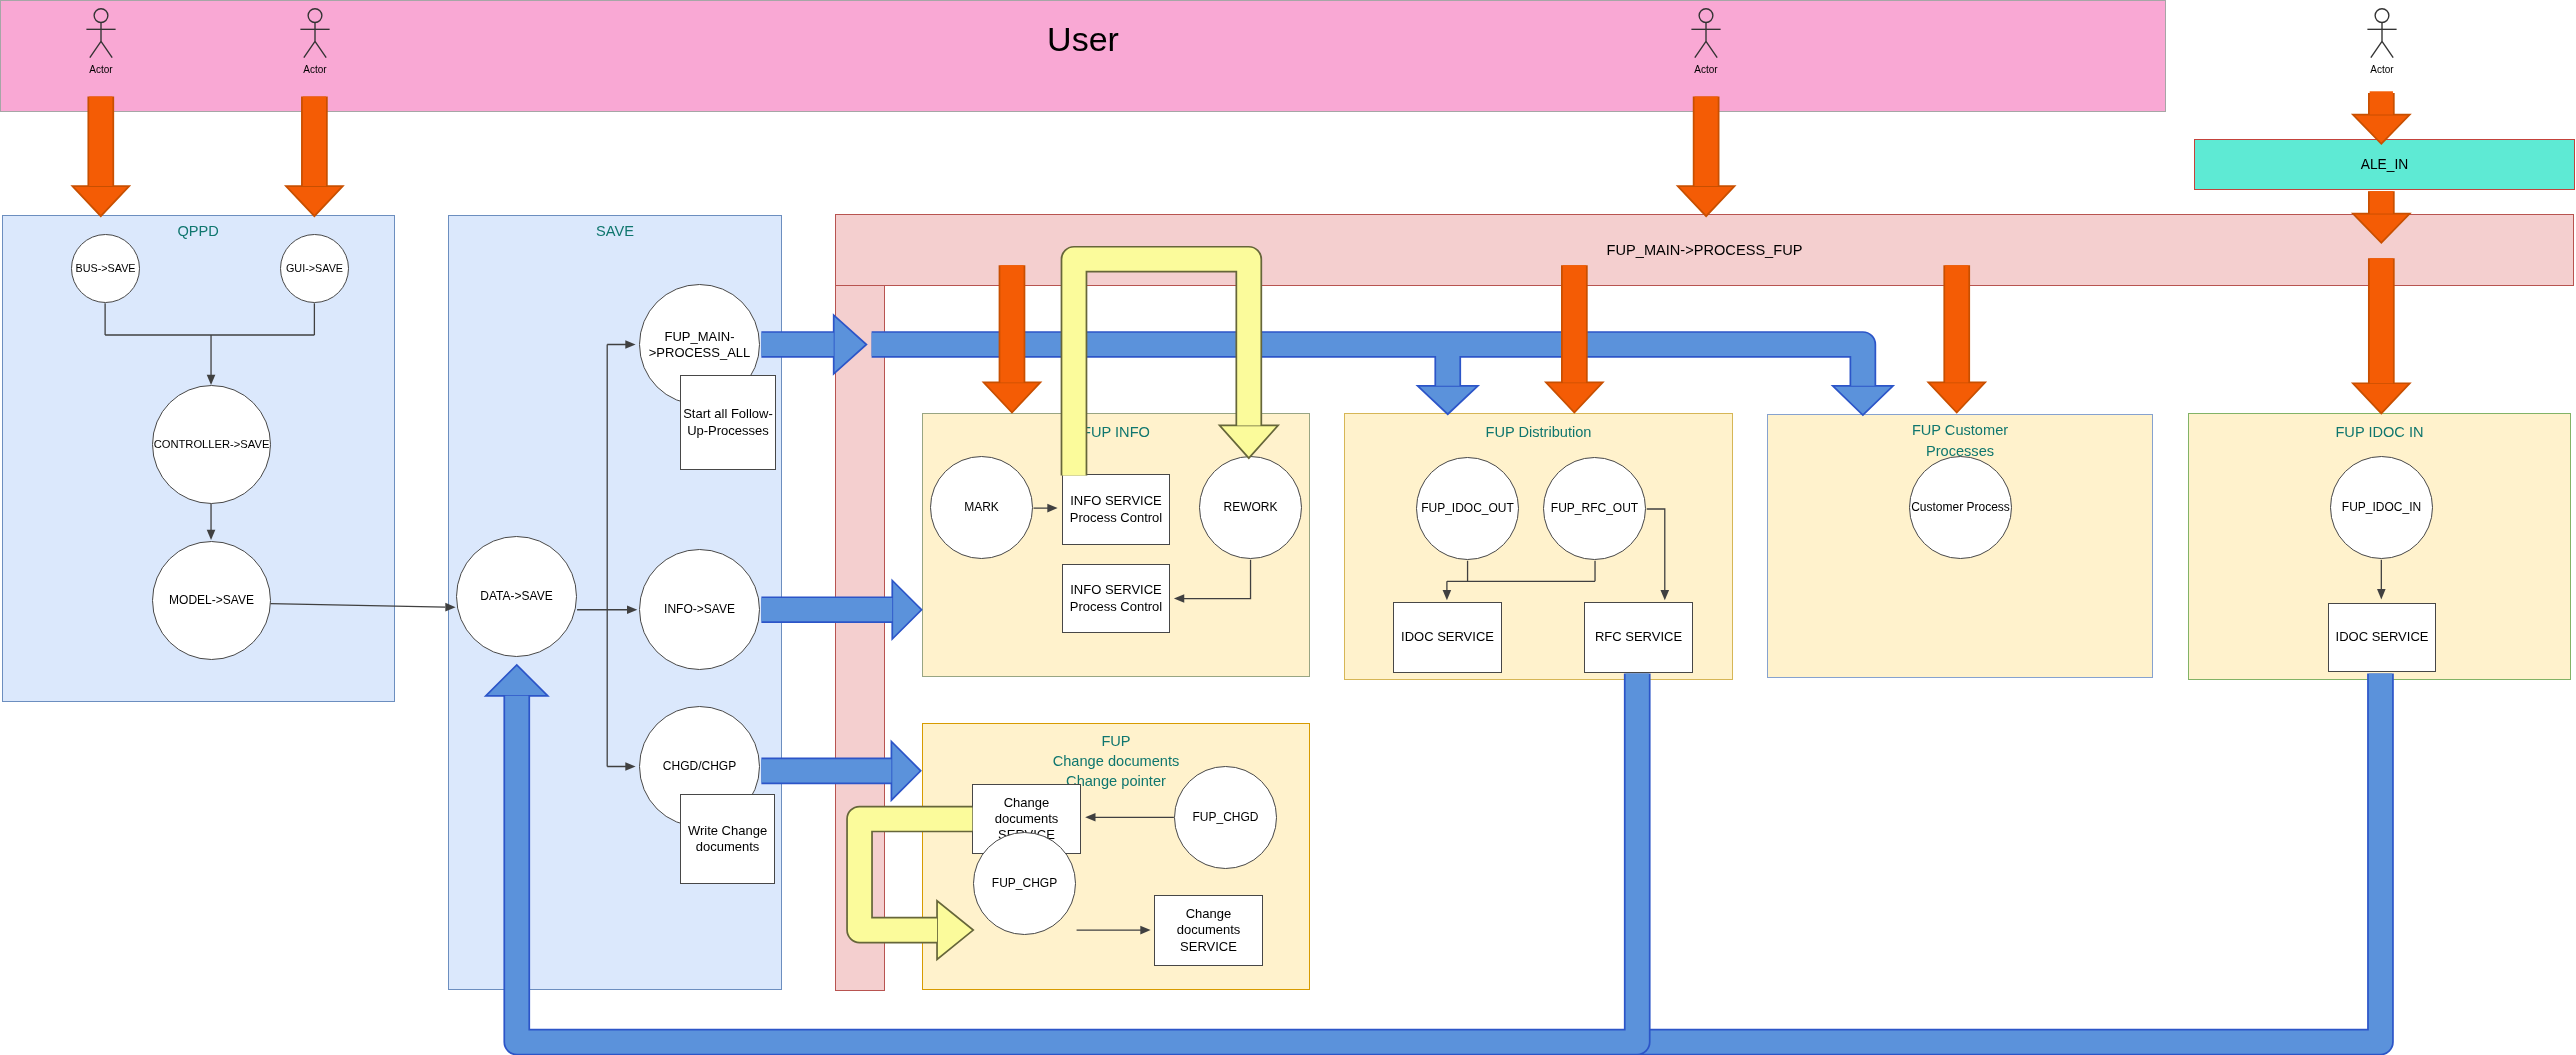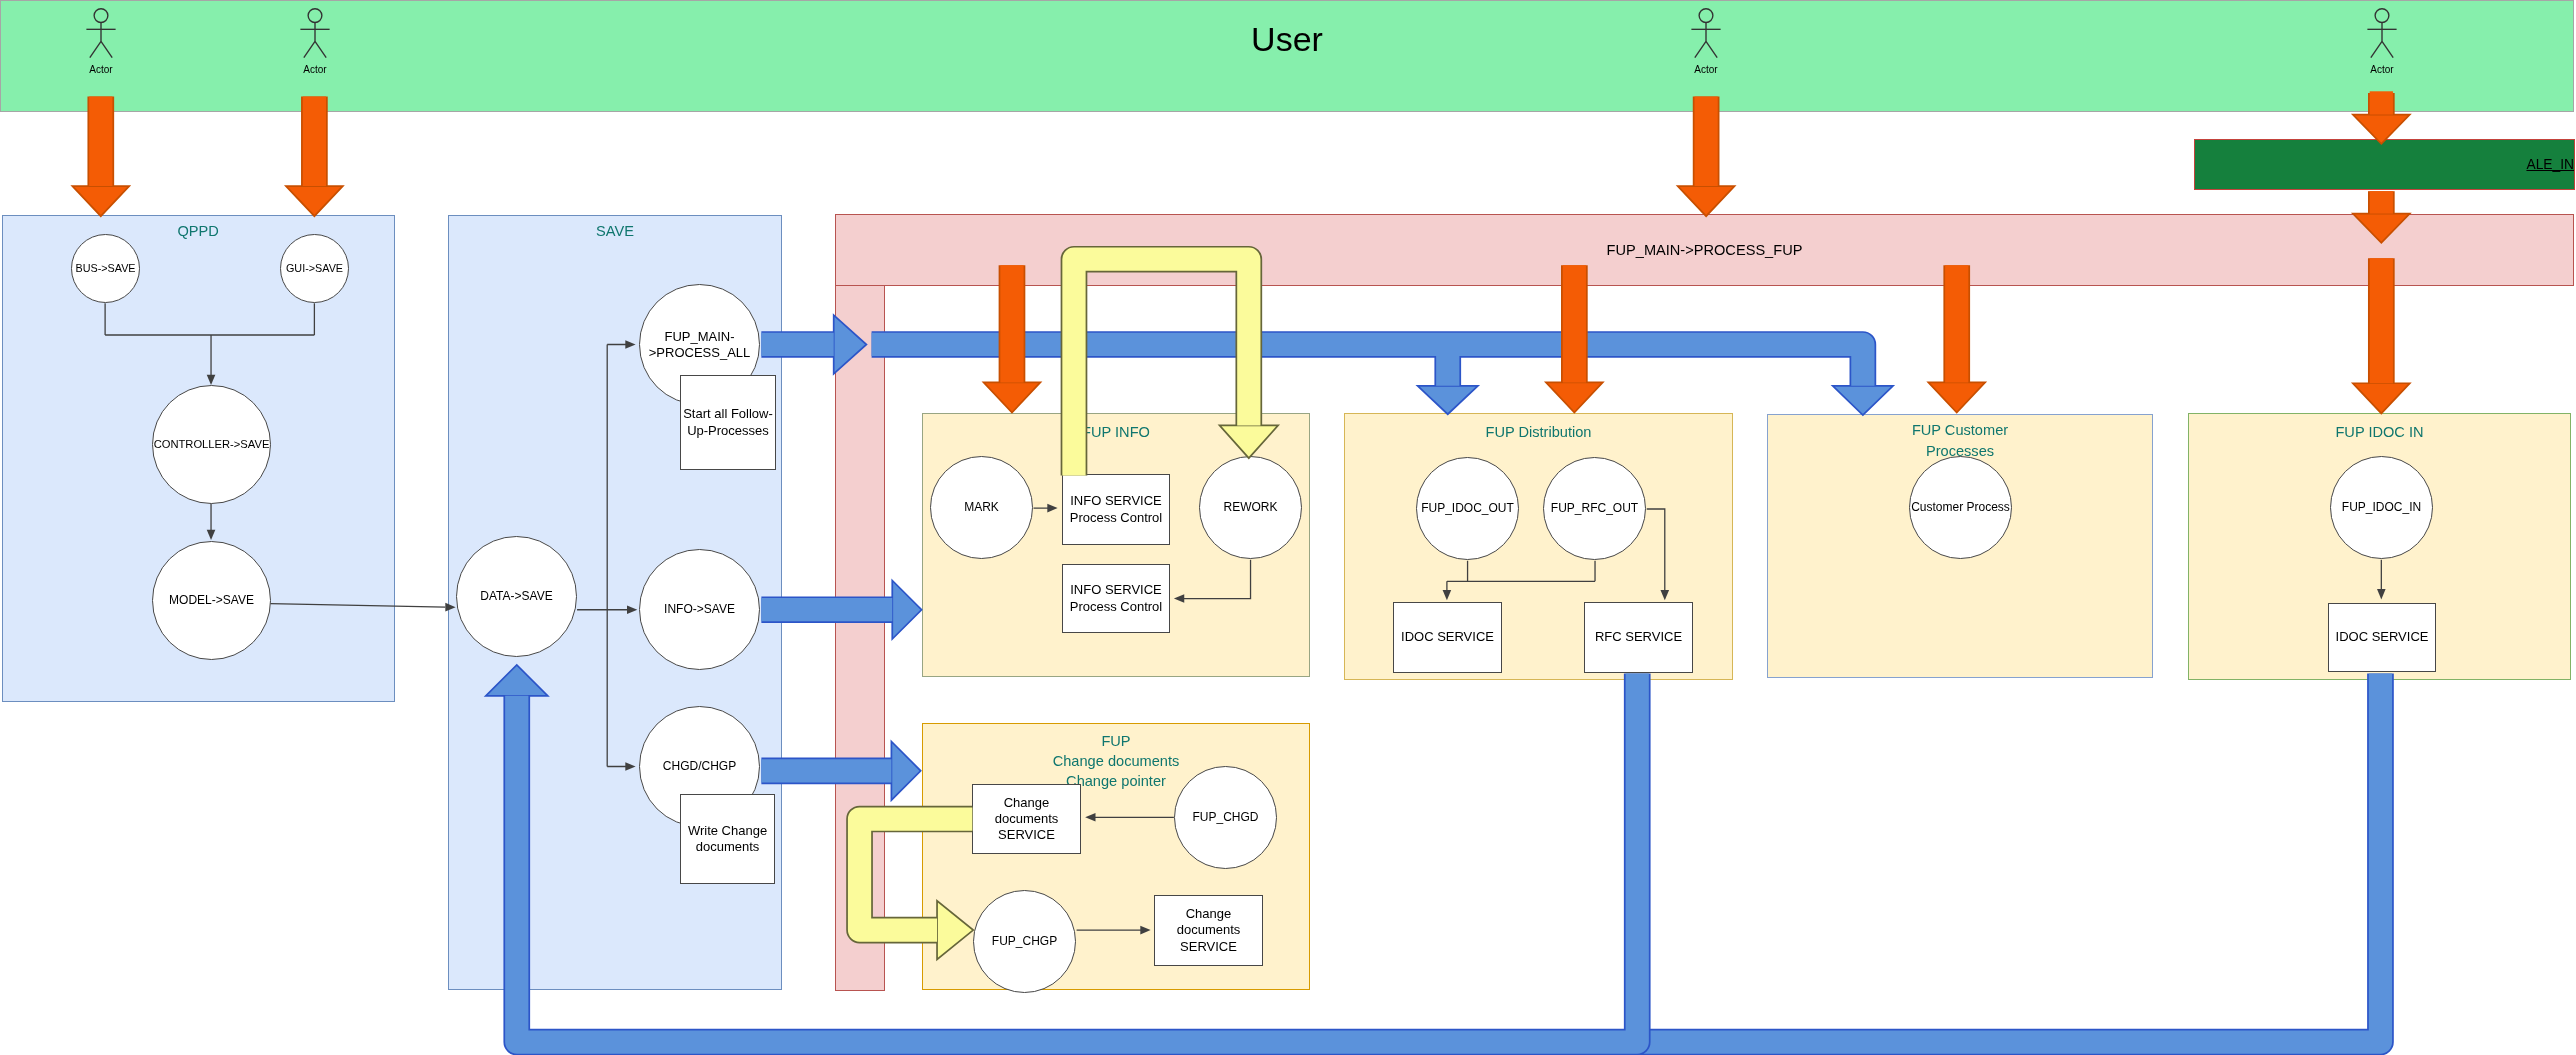--- a/index.html
+++ b/index.html
@@ -6,29 +6,29 @@
   #stage{position:relative;width:2576px;height:1055px;background:#ffffff;overflow:hidden;
          font-family:"Liberation Sans", sans-serif;color:#000;}
   .box{position:absolute;box-sizing:border-box;}
   .btitle{position:absolute;left:0;right:0;text-align:center;font-size:14.6px;color:#0f766e;}
   .circle{position:absolute;box-sizing:border-box;background:#fff;border:1.3px solid #474747;
           border-radius:50%;display:flex;align-items:center;justify-content:center;
           text-align:center;font-size:12px;line-height:1.2;}
   .wrect{position:absolute;box-sizing:border-box;background:#fff;border:1.3px solid #474747;
          display:flex;align-items:center;justify-content:center;text-align:center;
          font-size:13px;line-height:1.25;padding:1.7px;}
-  .lane-user{left:0;top:0;width:2574px;height:112px;background:#86efac;border:0.9px solid #A6A6A6;}
+  .lane-user{left:0;top:0;width:2166px;height:112px;background:#f9a8d4;border:0.9px solid #A6A6A6;}
   .lane-title{position:absolute;left:0;right:0;top:19px;text-align:center;font-size:34px;}
   .qppd{left:1.7px;top:215px;width:393px;height:487px;background:#DBE8FC;border:1.3px solid #6C8EBF;}
   .save{left:448px;top:215px;width:334px;height:775px;background:#DBE8FC;border:1.3px solid #6C8EBF;}
   .bandh{left:835px;top:214px;width:1739px;height:72px;background:#F4CFCF;border:0.9px solid #B85450;
          display:flex;align-items:center;justify-content:center;font-size:14.6px;}
   .bandv{left:835px;top:286px;width:50px;height:705px;background:#F4CFCF;border:0.9px solid #B85450;border-top:none;}
-  .ale{left:2194px;top:139px;width:381px;height:51px;background:#15803d;border:0.9px solid #C4433C;
-       display:flex;align-items:center;justify-content:flex-end;font-size:13.8px;text-decoration:underline;}
+  .ale{left:2194px;top:139px;width:381px;height:51px;background:#5eead4;border:0.9px solid #C4433C;
+       display:flex;align-items:center;justify-content:center;font-size:13.8px;}
   .fup-info{left:922px;top:413px;width:388px;height:264px;background:#FFF2CC;border:0.9px solid #98A583;}
   .fup-dist{left:1344px;top:413px;width:389px;height:267px;background:#FFF2CC;border:0.9px solid #D6B656;}
   .fup-cust{left:1767px;top:414px;width:386px;height:264px;background:#FFF2CC;border:0.9px solid #86A2CF;}
   .fup-idocin{left:2188px;top:413px;width:383px;height:267px;background:#FFF2CC;border:1.3px solid #82B366;}
   .fup-chg{left:922px;top:723px;width:388px;height:267px;background:#FFF2CC;border:1.3px solid #D79B00;}
   .actor{position:absolute;width:52px;text-align:center;}
   .actor svg{display:block;margin:0 auto;}
   .actor .alabel{font-size:10px;margin-top:1.7px;}
   .note{font-size:13px;}
   svg.layer{position:absolute;left:0;top:0;pointer-events:none;}
@@ -161,21 +161,21 @@
   <div class="wrect" style="left:1393px;top:602px;width:109px;height:71px;">IDOC SERVICE</div>
   <div class="wrect" style="left:1584px;top:602px;width:109px;height:71px;">RFC SERVICE</div>
 
   <div class="circle" style="left:1909px;top:456px;width:103px;height:103px;">Customer Process</div>
 
   <div class="circle" style="left:2330px;top:456px;width:103px;height:103px;">FUP_IDOC_IN</div>
   <div class="wrect" style="left:2328px;top:603px;width:108px;height:69px;">IDOC SERVICE</div>
 
   <div class="wrect" style="left:972px;top:784px;width:109px;height:70px;">Change documents SERVICE</div>
   <div class="circle" style="left:1174px;top:766px;width:103px;height:103px;">FUP_CHGD</div>
-  <div class="circle" style="left:973px;top:890px;width:103px;height:103px;">FUP_CHGP</div>
+  <div class="circle" style="left:973px;top:832px;width:103px;height:103px;">FUP_CHGP</div>
   <div class="wrect" style="left:1154px;top:895px;width:109px;height:71px;">Change documents SERVICE</div>
 
   <svg class="layer" width="2576" height="1055" viewBox="0 0 2991 1225">
 
     <g fill="none" stroke="#404040" stroke-width="1.5">
       <path d="M122 352 V389 M365 352 V389 M122 389 H365 M245 389 V436
                M245 585 V616
                M314 701 L517 705
                M670 708 H705 M705 400 V890 M705 400 H727 M705 708 H729 M705 890 H727
                M1200 590 H1217

